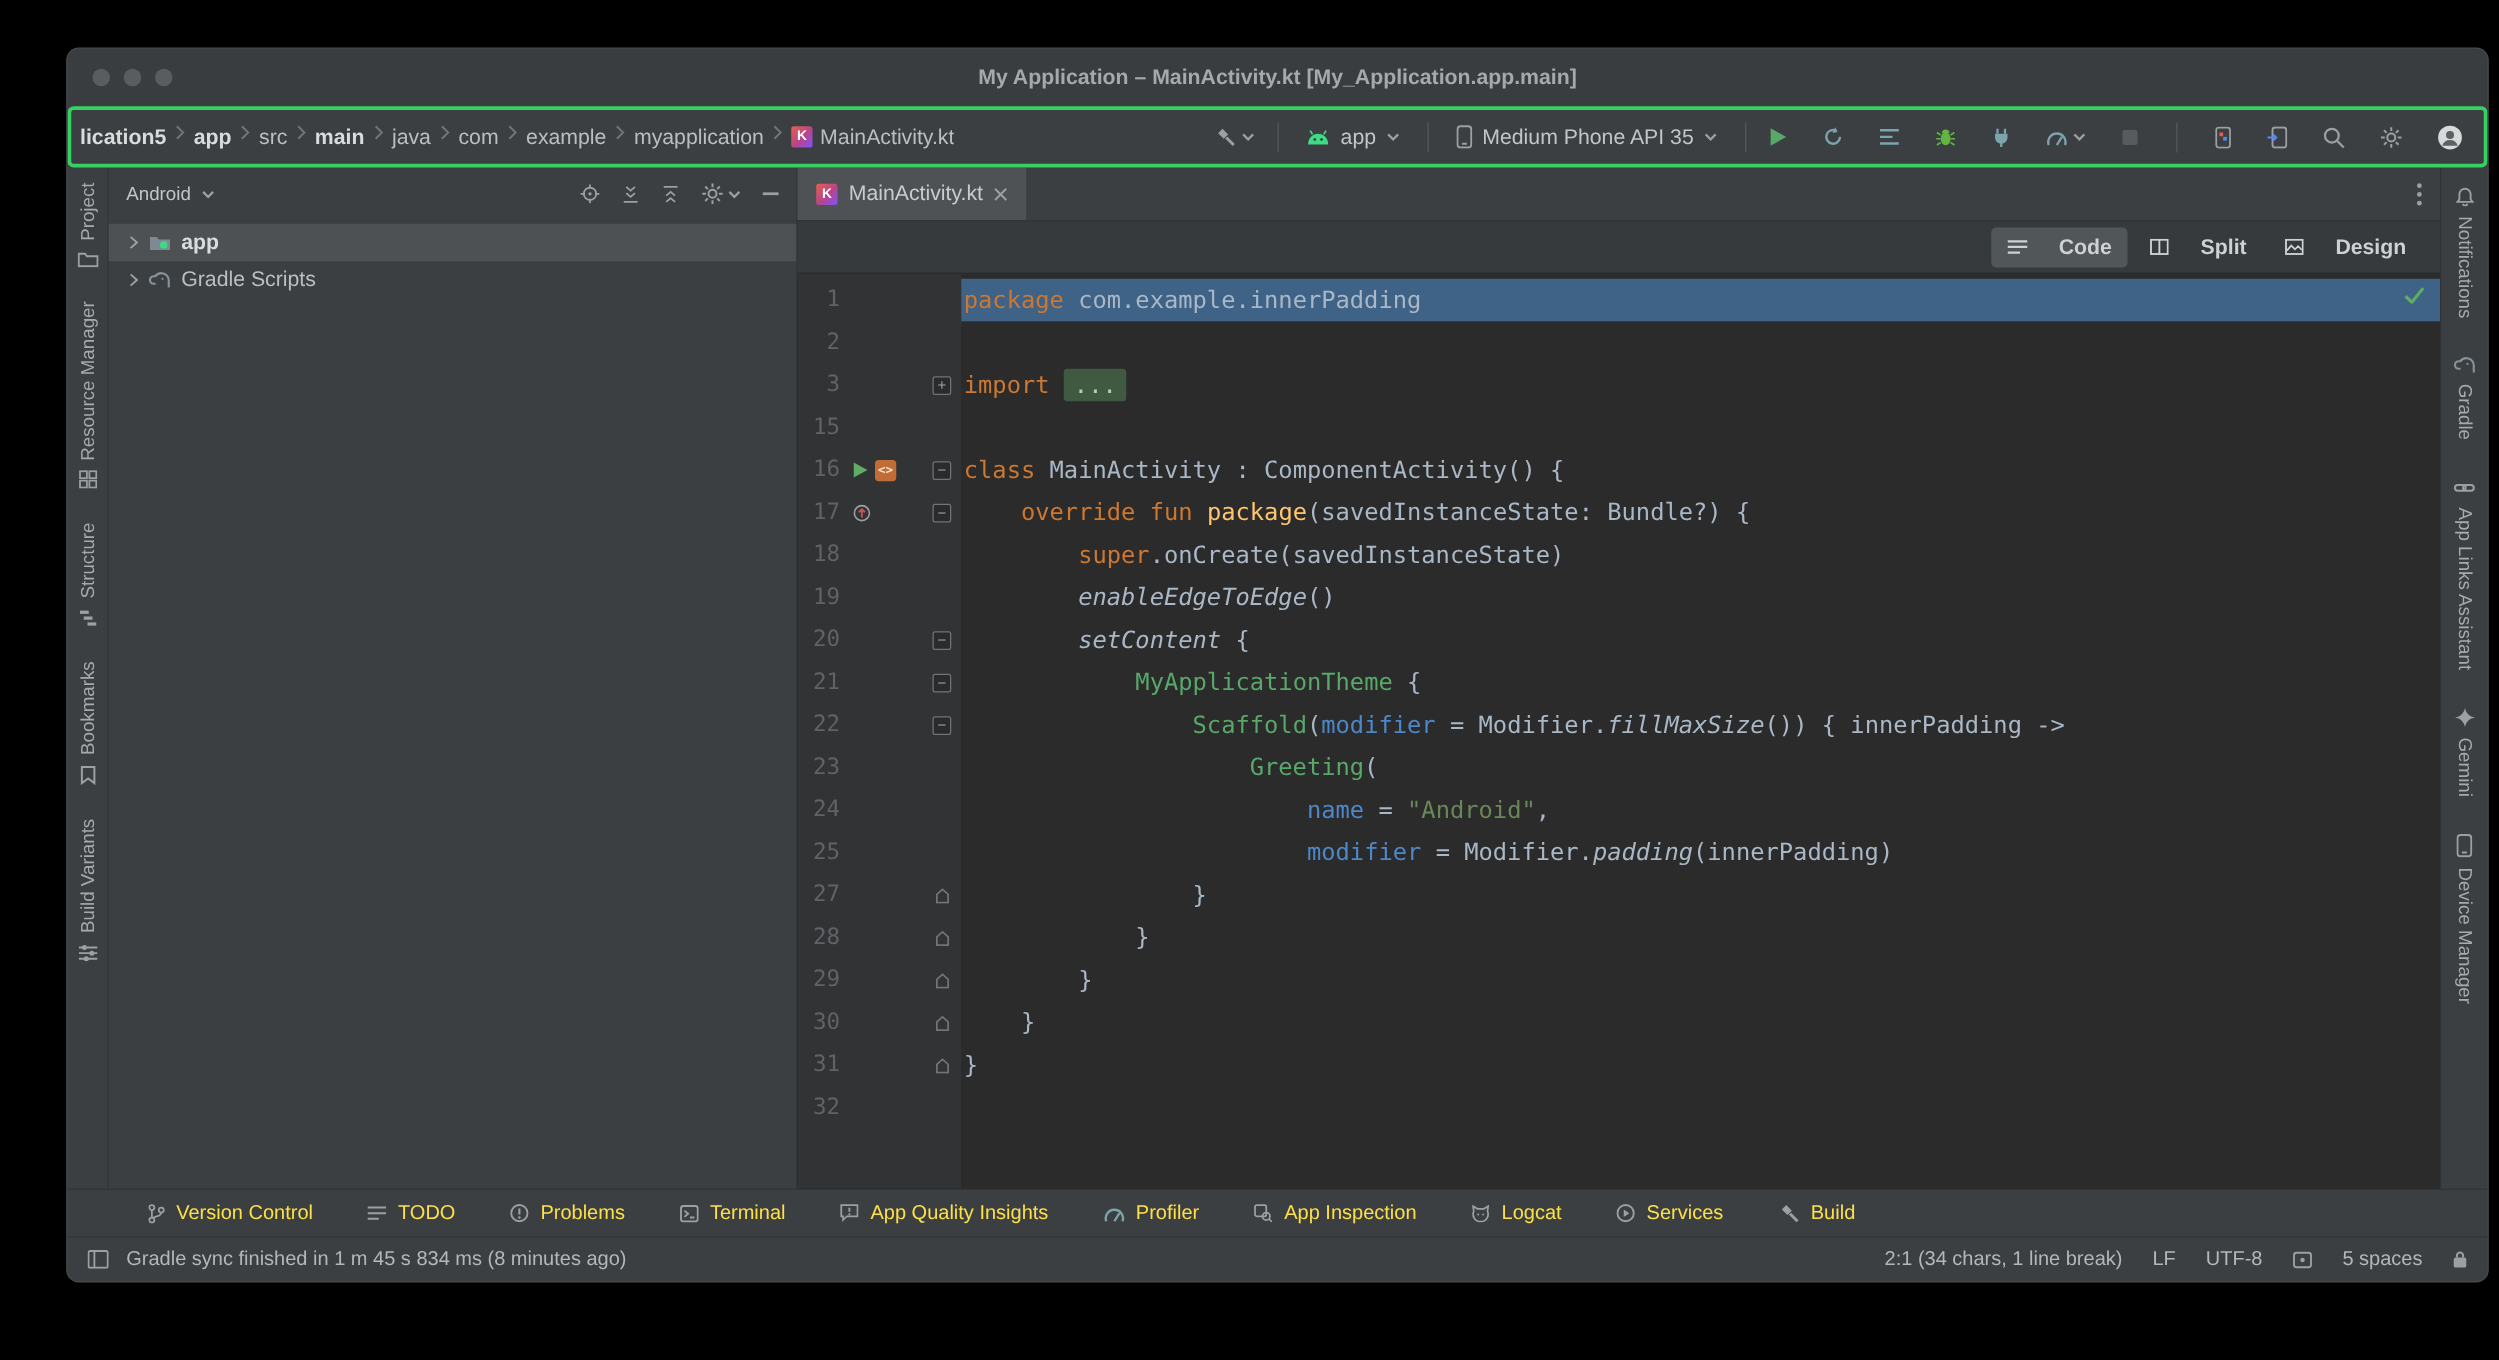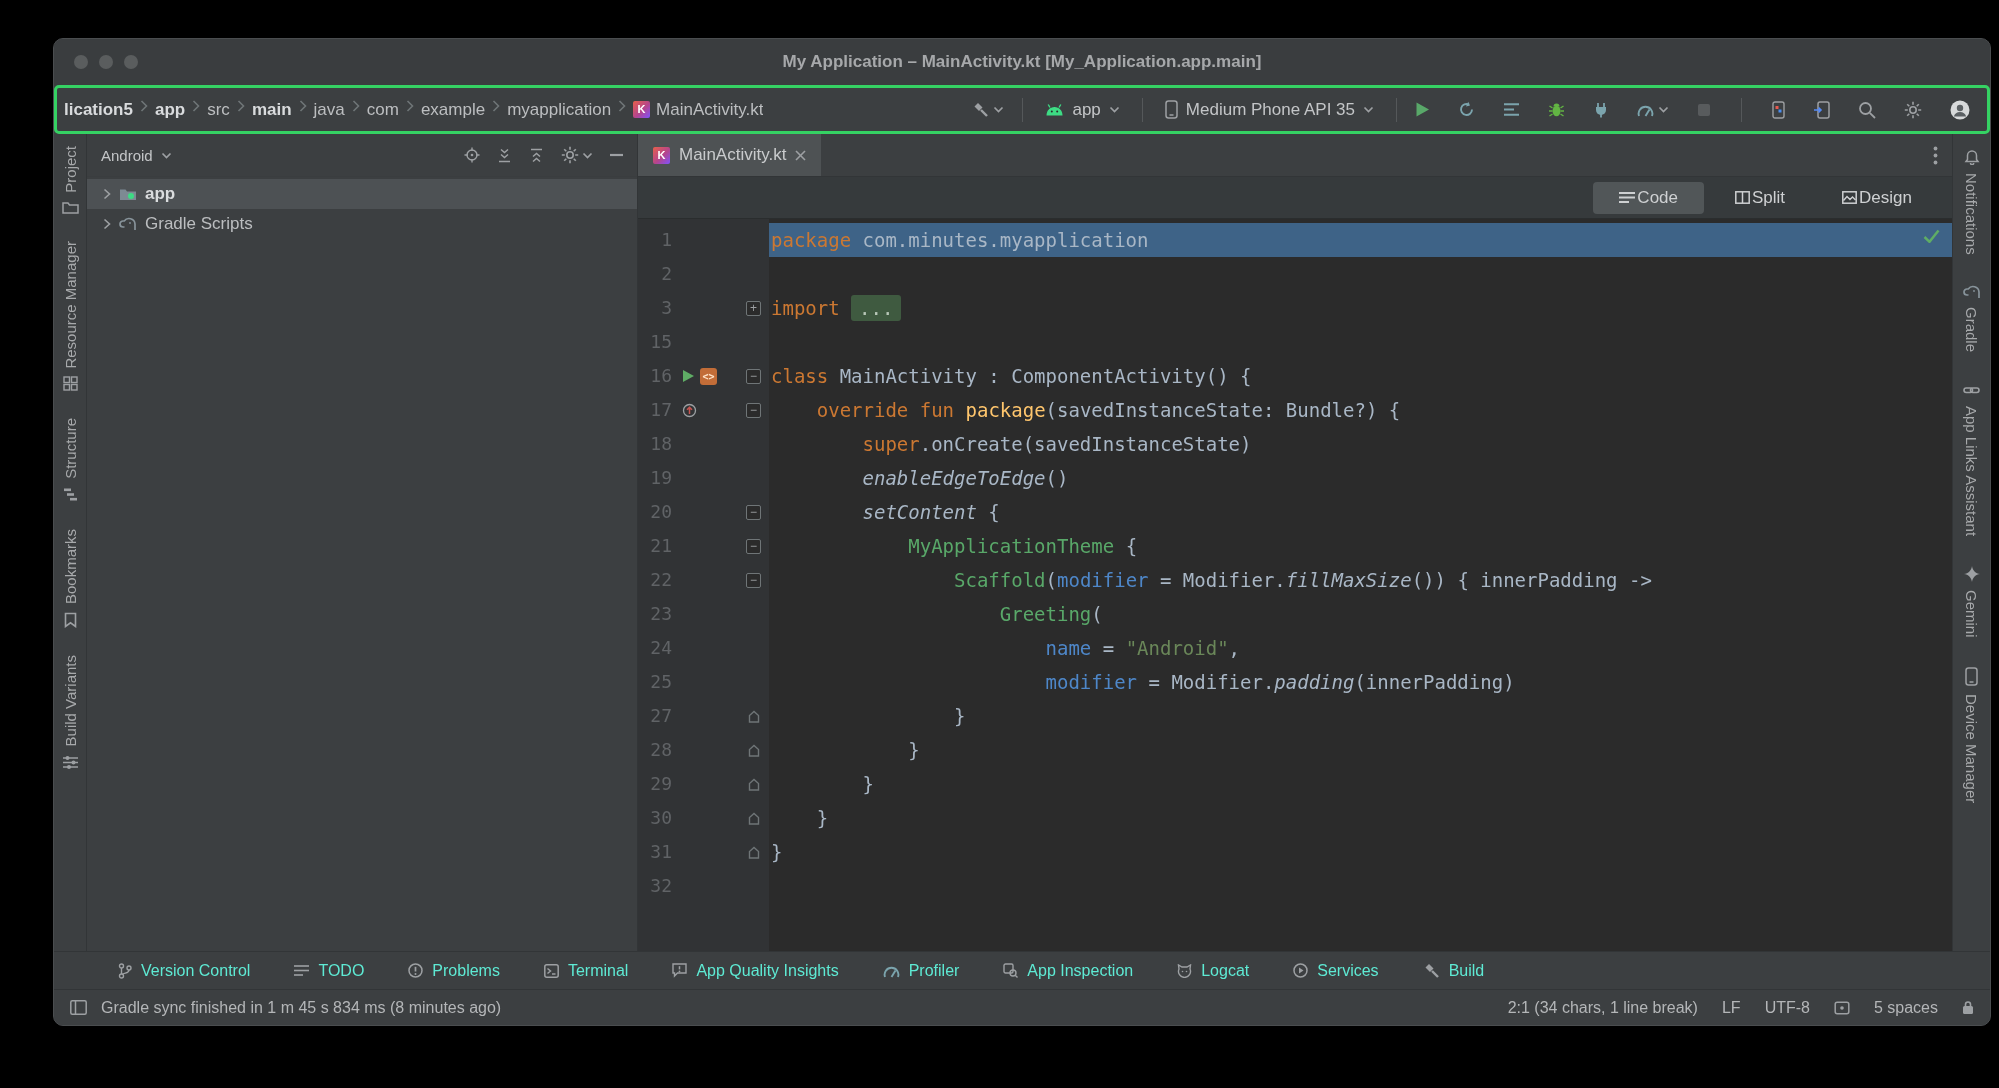--- a/index.html
+++ b/index.html
@@ -51,21 +51,21 @@
   .trow.sel{background:#4d5154}
   .tlabel.bold{font-weight:700;color:#dadcde}
 
   
   .editor{flex:1;display:flex;flex-direction:column;min-width:0;background:#2b2b2b}
   .tabrow{flex:0 0 43px;background:#3c3f41;display:flex;align-items:stretch;border-bottom:1px solid #323537}
   .etab{display:flex;align-items:center;gap:9px;padding:0 15px;background:#4e5254;font-size:17px;color:#c9cbcd}
   .kebab{margin-left:auto;align-self:center;margin-right:14px}
   .viewrow{flex:0 0 42px;background:#363a3c;display:flex;align-items:center;justify-content:flex-end;
     padding-right:14px;gap:5px;border-bottom:1px solid #2a2d2e}
-  .vseg{display:inline-flex;align-items:center;gap:2px;padding:6px 26px;font-size:17px;font-weight:400;
+  .vseg{display:inline-flex;align-items:center;gap:25px;padding:6px 13px;font-size:17px;font-weight:700;
     color:#ced0d2;border-radius:4px}
   .vseg.sel{background:#515658}
 
   .codewrap{flex:1;position:relative;overflow:hidden;background:#2b2b2b;padding-top:4px;
     font-family:"DejaVu Sans Mono","Liberation Mono",monospace;font-size:19px}
   .codewrap::before{content:"";position:absolute;left:0;top:0;bottom:0;width:131px;background:#313335}
   #codeLines{position:relative;z-index:1}
   .crow{display:flex;height:34px;line-height:34px;white-space:pre}
   .gut{flex:0 0 131px;display:flex;align-items:center;color:#606366}
   .lnum{width:34px;text-align:right;font-size:18px}
@@ -85,21 +85,21 @@
     font:12px/13px "Liberation Sans",sans-serif;display:inline-flex;align-items:center;justify-content:center;background:#2b2b2b}
   .inspect-check{position:absolute;right:12px;top:10px;z-index:2}
   .kbadge{width:17px;height:17px;display:inline-flex;align-items:center;justify-content:center;border-radius:2px;
     background:linear-gradient(135deg,#e8604a,#b5458d 55%,#7f52ff);color:#fff;
     font:700 11px/1 "Liberation Sans",sans-serif}
   .composeb{width:17px;height:17px;background:#c26d38;border-radius:3px;color:#ffe3c8;
     font:700 10px/17px "DejaVu Sans Mono",monospace;display:inline-block;text-align:center}
 
   
   .bottombar{flex:0 0 38px;background:#3c3f41;border-top:1px solid #323537;display:flex;align-items:center;
-    gap:44px;padding-left:64px;font-size:16px;color:#5eead4}
+    gap:44px;padding-left:64px;font-size:16px;color:#fde047}
   .btool{display:inline-flex;align-items:center;gap:9px}
   .statusbar{flex:0 0 36px;background:#3c3f41;border-top:1px solid #323537;display:flex;align-items:center;
     font-size:16px;color:#b4b6b8;padding:0 16px;gap:14px}
   .status-right{margin-left:auto;display:flex;align-items:center;gap:24px}
 </style>
 </head>
 <body>
 
 <div class="window">
 
@@ -587,21 +587,21 @@
               <svg width="15" height="13" viewBox="0 0 15 13">
                 <rect x="0.8" y="0.8" width="13.4" height="11.4" fill="none" stroke="#ced0d2" stroke-width="1.5"></rect>
                 <path d="M1.5 9.5l3.5-4 3 3 2.5-2.5 3 3" fill="none" stroke="#ced0d2" stroke-width="1.4"></path>
               </svg>
             </span>
             <span>Design</span>
           </span>
         </div>
       <div class="codewrap">
         <div id="codeLines">
-            <div class="crow sel"><div class="gut"><span class="lnum">1</span><span class="gico"></span><span class="gfold"></span></div><div class="ctext"><span class="tk-kw">package</span><span class="tk-def"> com.minutes.myapplication</span></div></div>
+            <div class="crow sel"><div class="gut"><span class="lnum">1</span><span class="gico"></span><span class="gfold"></span></div><div class="ctext"><span class="tk-kw">package</span><span class="tk-def"> com.example.innerPadding</span></div></div>
             <div class="crow"><div class="gut"><span class="lnum">2</span><span class="gico"></span><span class="gfold"></span></div><div class="ctext"></div></div>
             <div class="crow"><div class="gut"><span class="lnum">3</span><span class="gico"></span><span class="gfold"><span class="foldbox">+</span></span></div><div class="ctext"><span class="tk-kw">import</span><span class="tk-def"> </span><span class="tk-folded">...</span></div></div>
             <div class="crow"><div class="gut"><span class="lnum">15</span><span class="gico"></span><span class="gfold"></span></div><div class="ctext"></div></div>
             <div class="crow"><div class="gut"><span class="lnum">16</span><span class="gico"><span class="icon "><svg width="13" height="14" viewBox="0 0 13 14">
                       <path d="M1 1l11 6-11 6z" fill="#5fad65"></path>
                     </svg></span><span class="icon "><span class="composeb">&lt;&gt;</span></span></span><span class="gfold"><span class="foldbox">−</span></span></div><div class="ctext"><span class="tk-kw">class</span><span class="tk-def"> MainActivity : ComponentActivity() {</span></div></div>
             <div class="crow"><div class="gut"><span class="lnum">17</span><span class="gico"><span class="icon "><svg width="15" height="15" viewBox="0 0 15 15">
                       <circle cx="7.5" cy="7.5" r="6" fill="none" stroke="#9da0a3" stroke-width="1.3"></circle>
                       <path d="M7.5 11V4.6M5 6.8l2.5-2.4L10 6.8" fill="none" stroke="#c75450" stroke-width="1.5"></path>
                     </svg></span></span><span class="gfold"><span class="foldbox">−</span></span></div><div class="ctext"><span class="tk-def">    </span><span class="tk-kw">override</span><span class="tk-def"> </span><span class="tk-kw">fun</span><span class="tk-def"> </span><span class="tk-fn">package</span><span class="tk-def">(savedInstanceState: Bundle?) {</span></div></div>

